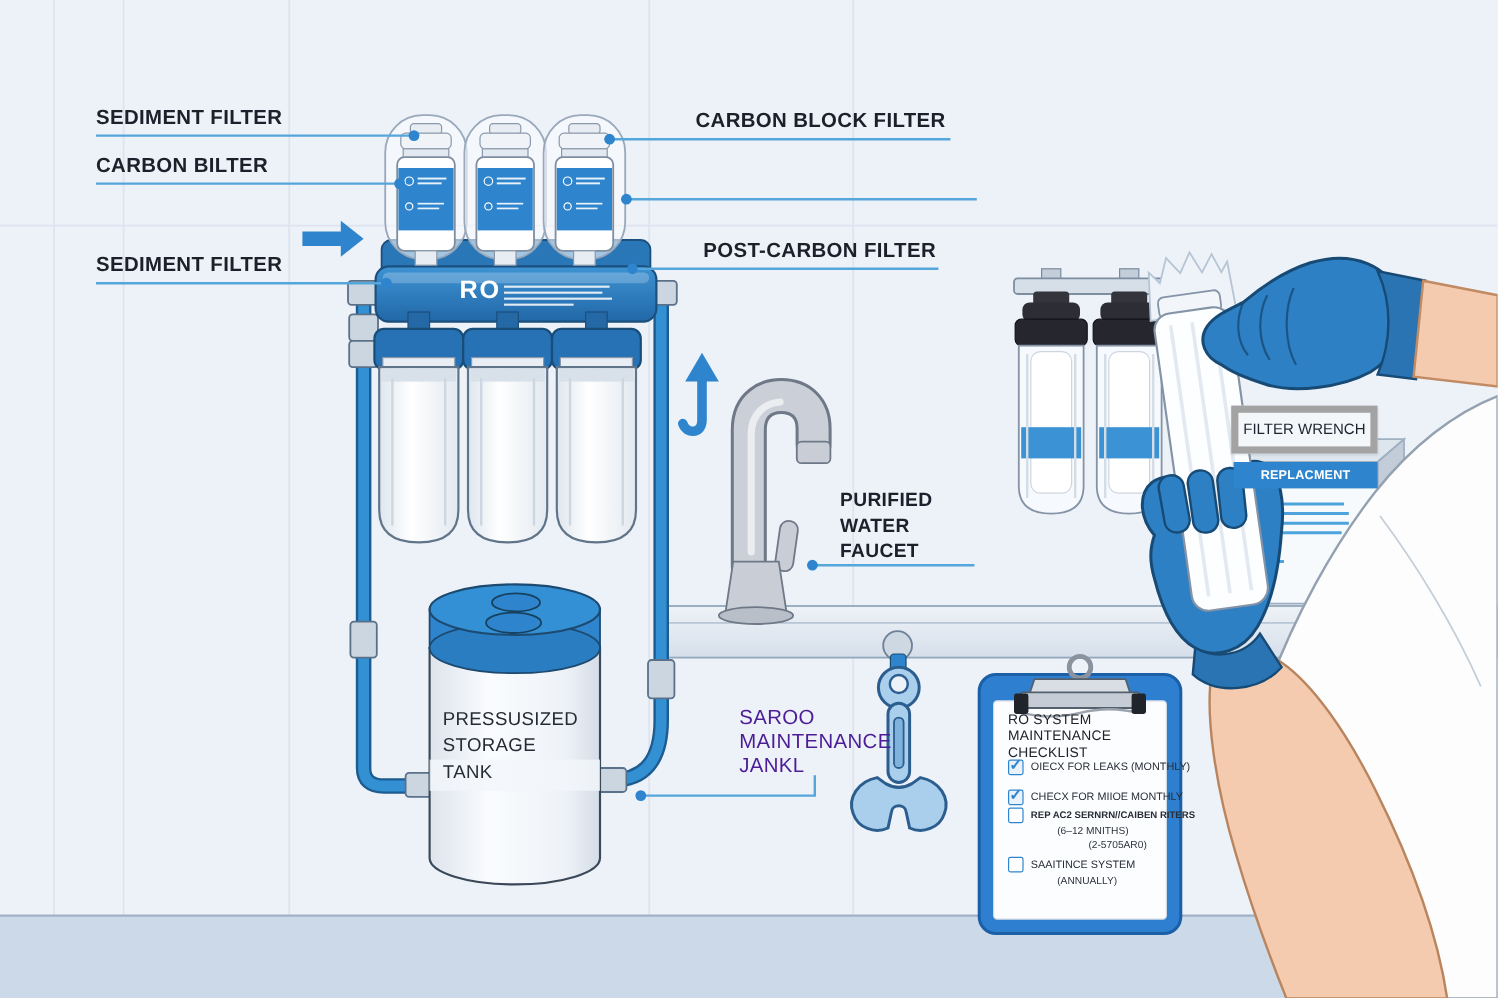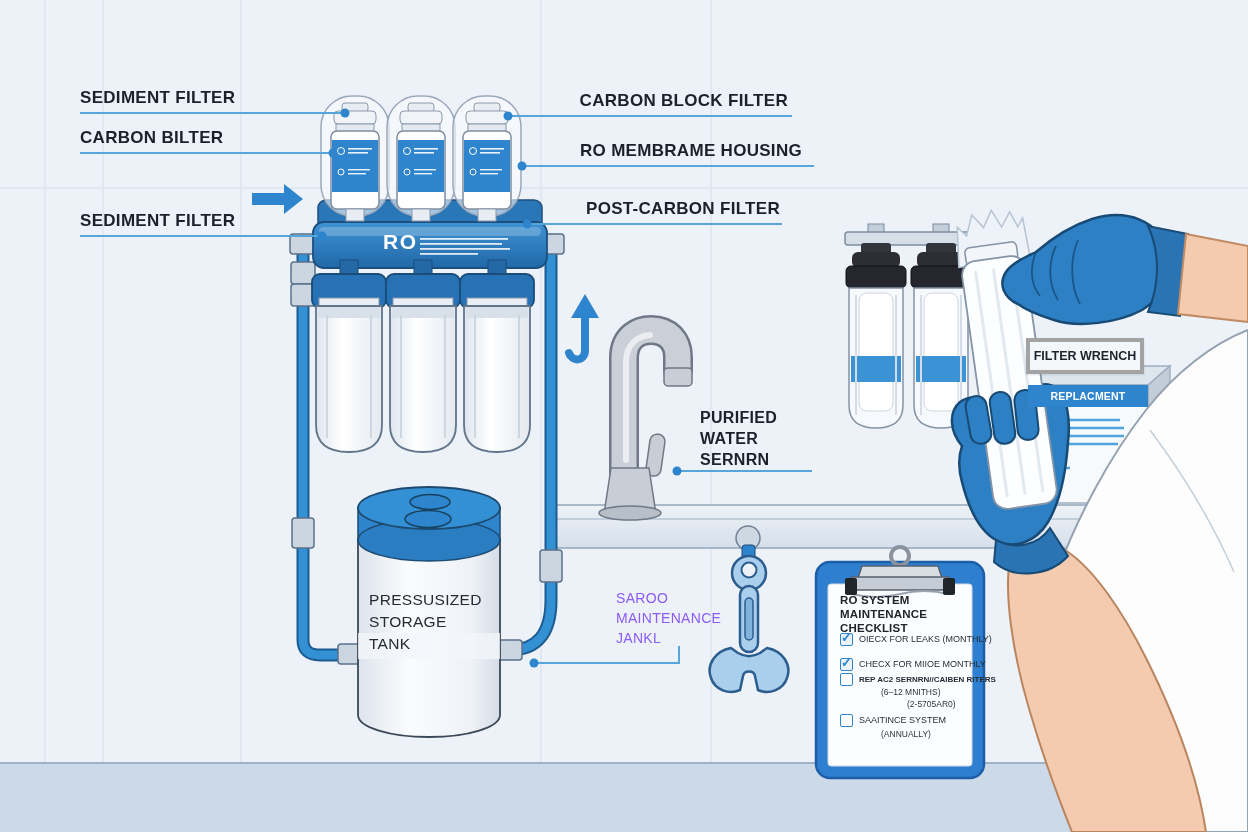--- a/index.html
+++ b/index.html
@@ -5,32 +5,32 @@
   html,body{margin:0;padding:0;}
   body{width:1248px;height:832px;overflow:hidden;position:relative;
        font-family:"Liberation Sans", sans-serif;background:#edf1f8;}
   #stage{position:absolute;inset:0;width:1248px;height:728px;}
   svg{position:absolute;left:0;top:0;}
   .lbl{position:absolute;font-weight:600;font-size:17px;color:#1b212b;
        letter-spacing:.3px;white-space:nowrap;}
   .lbl.r{text-align:right;}
   .lbl.center{text-align:left;white-space:normal;}
   .faucet-lbl{font-size:16px;line-height:21px;font-weight:600;}
-  .maint-lbl{font-size:14px;line-height:20px;font-weight:500;color:#8b5cf6;}
+  .maint-lbl{font-size:17px;line-height:20px;font-weight:500;color:#4c1d95;}
   .tank-lbl{font-size:15.5px;line-height:22px;font-weight:500;color:#262b33;}
   .ro-logo{position:absolute;left:383px;top:230px;color:#ffffff;font-weight:700;
        font-size:21px;letter-spacing:1.5px;}
   .tag{position:absolute;left:1026px;top:338px;width:110px;height:28px;
-       background:#f4f7fa;border:4px solid #a3a3a3;box-shadow:0 1px 2px rgba(60,80,110,.15);
-       font-size:12.5px;font-weight:700;color:#1d232c;text-align:center;line-height:28px;}
+       background:#f4f7fa;border:6px solid #a3a3a3;box-shadow:0 1px 2px rgba(60,80,110,.15);
+       font-size:12.5px;font-weight:400;color:#1d232c;text-align:center;line-height:28px;}
   .box-header{position:absolute;left:1028px;top:385px;width:120px;height:22px;
        background:#2f85cd;color:#fff;font-size:10.5px;font-weight:700;text-align:center;
        line-height:22px;letter-spacing:.2px;overflow:hidden;}
   .ck-title{position:absolute;left:840px;top:593px;width:135px;font-size:11.5px;
-       line-height:14px;font-weight:700;color:#20242a;letter-spacing:.2px;}
+       line-height:14px;font-weight:400;color:#20242a;letter-spacing:.2px;}
   .ck-item{position:absolute;font-size:9px;color:#272d36;white-space:nowrap;}
   .ck-item.small{font-size:8px;}
   .ck-sub{position:absolute;font-size:8.5px;color:#2e343d;white-space:nowrap;padding-left:22px;}
   .ck-box{position:absolute;width:11px;height:11px;border:1.8px solid #2f85cd;
        border-radius:2px;background:#fff;}
   .ck-box.checked{background:#eaf3fc;}
   .ck-box.checked::after{content:"\2713";position:absolute;top:-4px;left:0;
        font-size:13px;font-weight:700;color:#2f85cd;}
 </style>
 </head>
@@ -340,27 +340,26 @@
     <circle cx="677" cy="471" r="4.5"></circle>
         <circle cx="534" cy="663" r="4.5"></circle>
   </g>
 </svg>
 
 <div class="lbl" style="left:80px;top:88px;">SEDIMENT FILTER</div>
 <div class="lbl" style="left:80px;top:128px;">CARBON BILTER</div>
 <div class="lbl" style="left:80px;top:211px;">SEDIMENT FILTER</div>
 
 <div class="lbl r" style="right:460px;top:91px;">CARBON BLOCK FILTER</div>
-<div class="lbl r" style="right:446px;top:141px;">RO MEMBRAME HOUSING</div>
 <div class="lbl r" style="right:468px;top:199px;">POST-CARBON FILTER</div>
 
 <div class="lbl center faucet-lbl" style="left:700px;top:407px;width:114px;">
   <div>PURIFIED</div>
   <div>WATER</div>
-  <div>SERNRN</div>
+  <div>FAUCET</div>
 </div>
 
 <div class="lbl center maint-lbl" style="left:616px;top:588px;width:126px;">
   <div>SAROO</div>
   <div>MAINTENANCE</div>
   <div>JANKL</div>
 </div>
 
 <div class="lbl center tank-lbl" style="left:369px;top:589px;width:120px;">
   <div>PRESSUSIZED</div>

